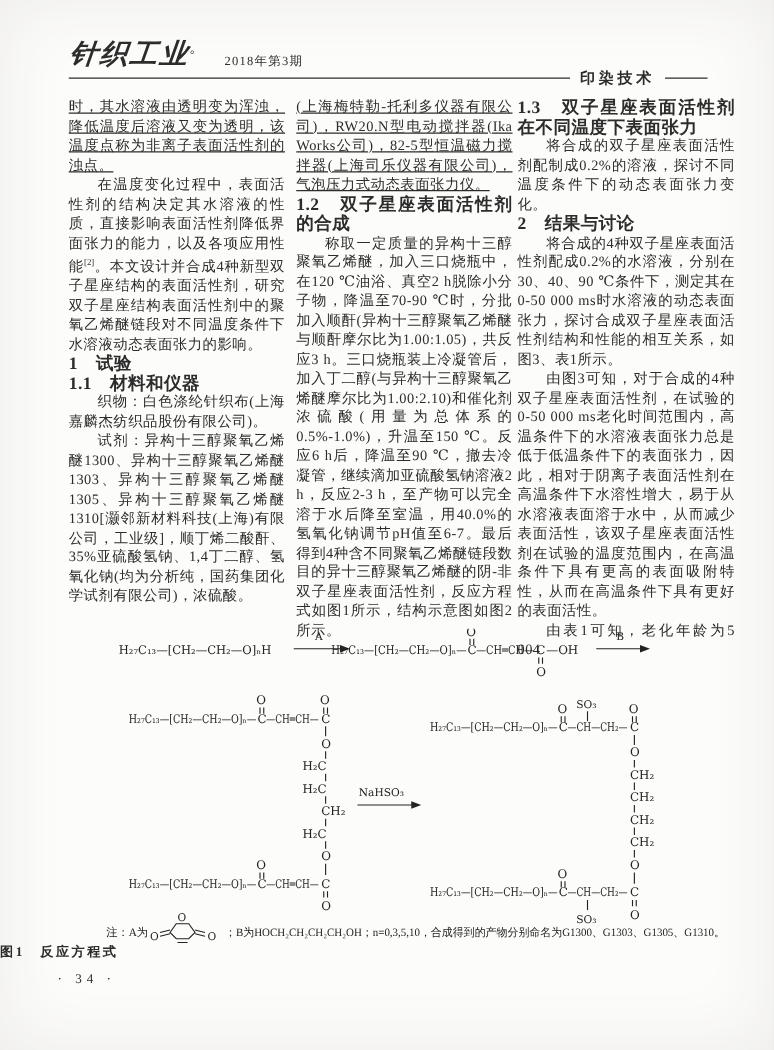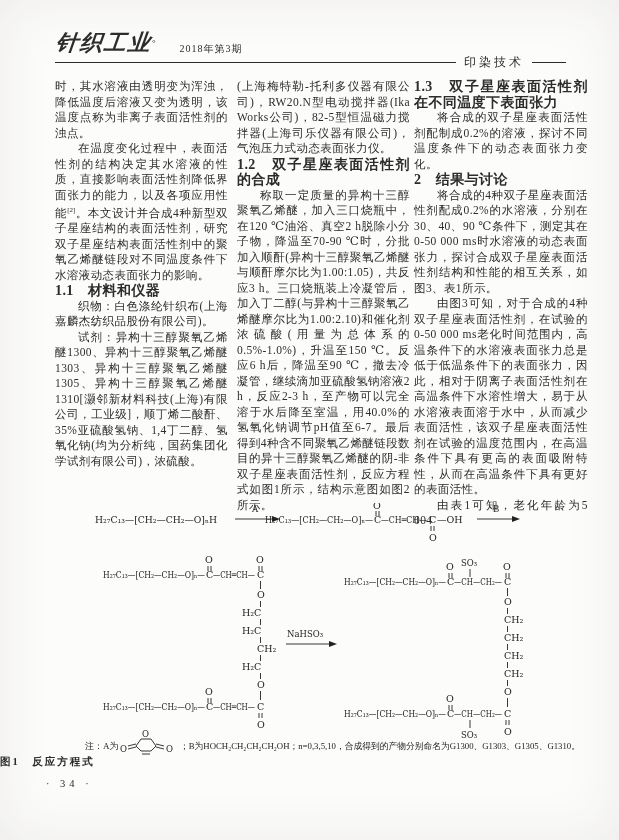--- a/index.html
+++ b/index.html
@@ -9,26 +9,26 @@
   
   .masthead{position:absolute;left:56px;top:28px;display:flex;align-items:flex-end;}
   .logo{font-size:22px;font-weight:bold;font-style:italic;letter-spacing:2px;
         transform:skewX(-6deg);font-family:"DejaVu Serif","Liberation Serif",serif;}
   .logo-mark{font-size:9px;vertical-align:top;position:relative;top:-10px;}
   .issue{font-size:10px;margin-left:24px;padding-bottom:2px;letter-spacing:1px;}
   .header-rule-row{position:absolute;left:55px;top:54px;width:511px;display:flex;align-items:center;}
   .hrule{height:0;border-top:1.6px solid #2c2c2c;}
   .hrule.long{flex:1;}
   .hrule.short{width:34px;}
-  .section{font-size:12px;letter-spacing:3px;margin:0 8px;font-weight:normal;}
+  .section{font-size:12px;letter-spacing:3px;margin:0 8px;font-weight:bold;}
   
   .col{position:absolute;top:79px;width:173px;font-size:11.5px;line-height:15.5px;
        text-align:justify;letter-spacing:0.4px;}
   .col p{margin:0;text-indent:2em;}
-  .col p.noindent{text-indent:0;}
+  .col p.noindent{text-indent:0;text-decoration:underline;}
   .col .hd{margin:0;font-weight:bold;text-indent:0;font-size:14px;}
   .sup{font-size:7px;vertical-align:super;letter-spacing:0;}
   #col1{left:55px;}
   #col2{left:237px;}
   #col3{left:414px;width:174px;}
   
   .scheme-wrap{position:absolute;left:40px;top:503px;width:548px;height:252px;}
   .fig-caption{position:absolute;left:0;top:755px;width:619px;text-align:left;
                font-weight:bold;font-size:10.5px;letter-spacing:2px;}
   .page-num{position:absolute;left:46px;top:778px;font-size:10.5px;letter-spacing:4px;}
@@ -51,20 +51,21 @@
   </div>
   <div class="header-rule-row">
     <span class="hrule long"></span>
     <span class="section">印染技术</span>
     <span class="hrule short"></span>
   </div>
 
   <div class="col" id="col1">
     <p class="noindent">时，其水溶液由透明变为浑浊，降低温度后溶液又变为透明，该温度点称为非离子表面活性剂的浊点。</p>
     <p><span>在温度变化过程中，表面活性剂的结构决定其水溶液的性质，直接影响表面活性剂降低界面张力的能力，以及各项应用性能</span><span class="sup">[2]</span><span>。本文设计并合成4种新型双子星座结构的表面活性剂，研究双子星座结构表面活性剂中的聚氧乙烯醚链段对不同温度条件下水溶液动态表面张力的影响。</span></p>
+    <p class="hd">1　试验</p>
     <p class="hd">1.1　材料和仪器</p>
     <p>织物：白色涤纶针织布(上海嘉麟杰纺织品股份有限公司)。</p>
     <p>试剂：异构十三醇聚氧乙烯醚1300、异构十三醇聚氧乙烯醚1303、异构十三醇聚氧乙烯醚1305、异构十三醇聚氧乙烯醚1310[灏邻新材料科技(上海)有限公司，工业级]，顺丁烯二酸酐、35%亚硫酸氢钠、1,4丁二醇、氢氧化钠(均为分析纯，国药集团化学试剂有限公司)，浓硫酸。</p>
   </div>
 
   <div class="col" id="col2">
     <p class="noindent">(上海梅特勒-托利多仪器有限公司)，RW20.N型电动搅拌器(Ika Works公司)，82-5型恒温磁力搅拌器(上海司乐仪器有限公司)，气泡压力式动态表面张力仪。</p>
     <p class="hd">1.2　双子星座表面活性剂的合成</p>
     <p>称取一定质量的异构十三醇聚氧乙烯醚，加入三口烧瓶中，在120 ℃油浴、真空2 h脱除小分子物，降温至70-90 ℃时，分批加入顺酐(异构十三醇聚氧乙烯醚与顺酐摩尔比为1.00:1.05)，共反应3 h。三口烧瓶装上冷凝管后，加入丁二醇(与异构十三醇聚氧乙烯醚摩尔比为1.00:2.10)和催化剂浓硫酸(用量为总体系的0.5%-1.0%)，升温至150 ℃。反应6 h后，降温至90 ℃，撤去冷凝管，继续滴加亚硫酸氢钠溶液2 h，反应2-3 h，至产物可以完全溶于水后降至室温，用40.0%的氢氧化钠调节pH值至6-7。最后得到4种含不同聚氧乙烯醚链段数目的异十三醇聚氧乙烯醚的阴-非双子星座表面活性剂，反应方程式如图1所示，结构示意图如图2所示。</p>
   </div>

